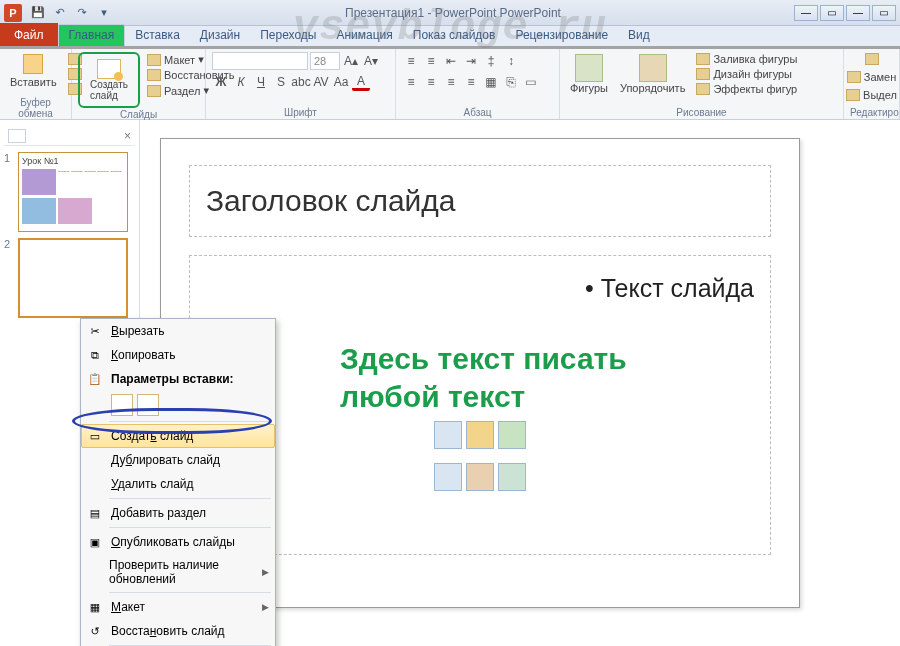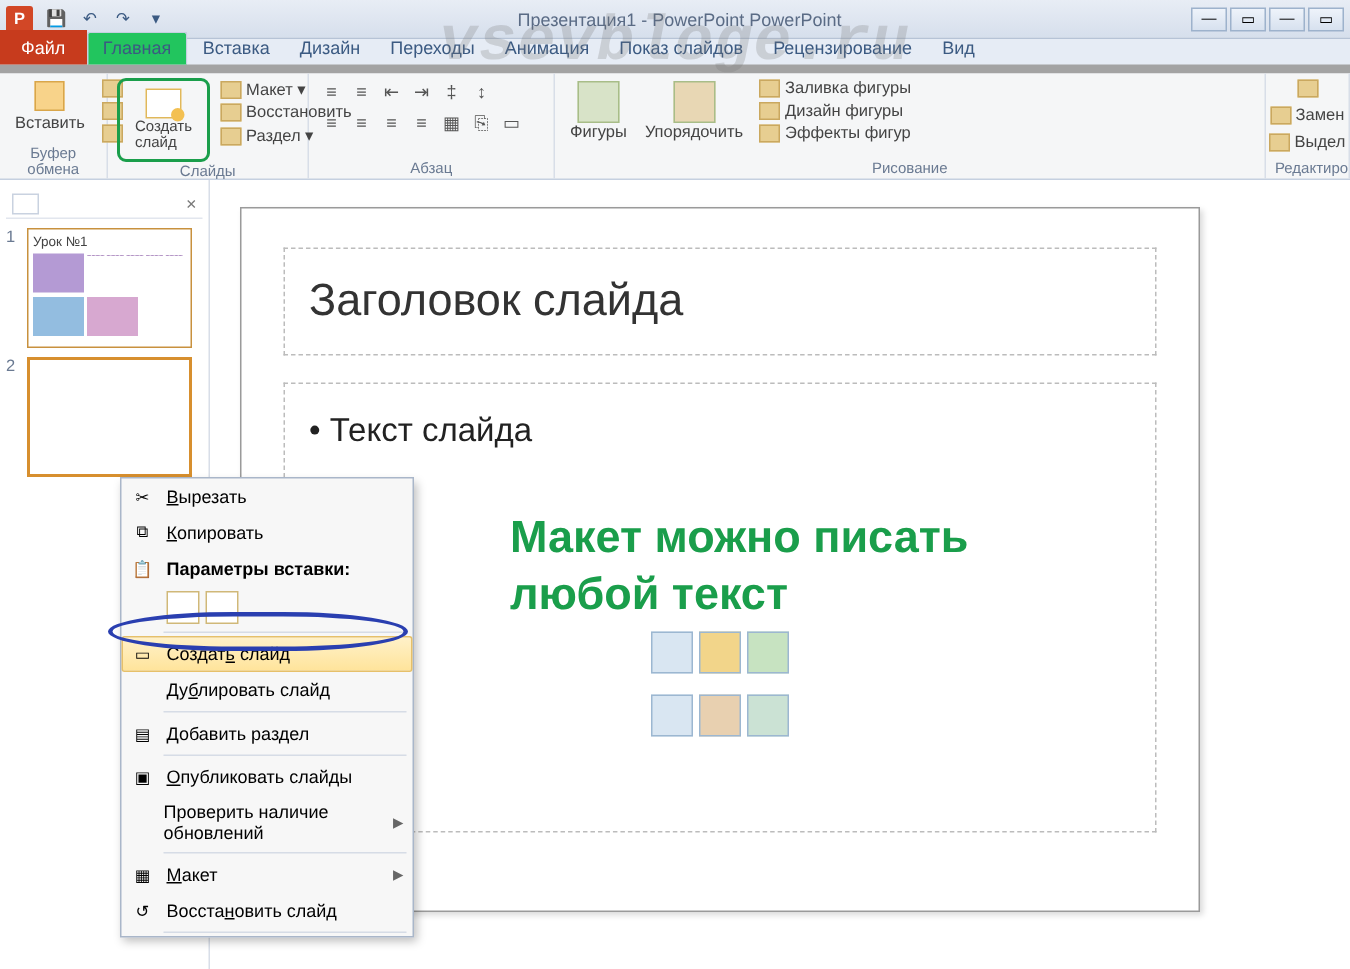--- a/index.html
+++ b/index.html
@@ -8,21 +8,21 @@
 
 .titlebar { height: 26px; background: linear-gradient(#e8edf5,#d6dfec); display: flex; align-items: center; border-bottom: 1px solid #b6c3d6; }
 .titlebar .ppt-icon { width: 18px; height: 18px; margin: 0 4px; background: #d24726; color: #fff; font-size: 11px; font-weight: bold; display: flex; align-items: center; justify-content: center; border-radius: 2px; }
 .titlebar .qat { display: flex; gap: 6px; margin-left: 4px; }
 .titlebar .qat-btn { width: 16px; height: 16px; display: flex; align-items: center; justify-content: center; font-size: 11px; color: #3b5a82; }
 .titlebar .title { flex: 1; text-align: center; font-size: 12px; color: #5a6b85; }
 .titlebar .winbtns { display: flex; gap: 2px; margin-right: 4px; }
 .titlebar .winbtn { width: 24px; height: 16px; border: 1px solid #9db2cc; background: linear-gradient(#eef3fa,#d7e1ef); display: flex; align-items: center; justify-content: center; font-size: 10px; }
 
 
-.tabs { height: 23px; background: #e6ecf5; display: flex; align-items: flex-end; border-bottom: 6px solid #a3a3a3; padding-left: 0; }
+.tabs { height: 23px; background: #e6ecf5; display: flex; align-items: flex-end; border-bottom: 3px solid #a3a3a3; padding-left: 0; }
 .file-tab { background: #c73b1d; color: #fff; padding: 4px 14px; font-size: 12px; height: 23px; display: flex; align-items: center; }
 .tab { padding: 3px 10px 4px; font-size: 12px; color: #3b5a82; cursor: pointer; }
 .tab.active { background: #22c55e; border: 1px solid #c5d0e0; border-bottom: none; border-radius: 2px 2px 0 0; }
 
 
 .ribbon { height: 71px; background: #f5f6f7; border-bottom: 1px solid #c5d0e0; display: flex; font-size: 11px; color: #444; }
 .group { border-right: 1px solid #d8dee8; padding: 3px 6px 1px; display: flex; flex-direction: column; justify-content: space-between; }
 .group-body { display: flex; align-items: flex-start; gap: 4px; flex: 1; }
 .group-label { text-align: center; font-size: 10px; color: #6a7a92; padding-top: 1px; }
 .vbtn { display: flex; flex-direction: column; align-items: center; justify-content: center; padding: 2px 4px; cursor: pointer; text-align: center; line-height: 1.1; }
@@ -49,21 +49,21 @@
 .thumb .num { font-size: 11px; color: #6a7a92; width: 10px; }
 .thumb .slide { width: 110px; height: 80px; border: 1px solid #c8913e; background: #fff; padding: 3px; font-size: 7px; }
 .thumb.sel .slide { border: 2px solid #d78f2e; }
 .thumb .slide .t1 { font-size: 9px; color: #444; }
 
 .canvas-area { flex: 1; background: #fff; position: relative; padding: 18px 20px; }
 .slide-canvas { width: 640px; height: 470px; background: #fff; border: 1px solid #9a9a9a; box-shadow: 2px 2px 4px rgba(0,0,0,.15); padding: 26px 28px; position: relative; }
 .placeholder { border: 1px dashed #bcbcbc; padding: 18px 16px; margin-bottom: 18px; }
 .ph-title { font-size: 30px; color: #333; }
 .ph-body { min-height: 300px; position: relative; }
-.ph-body .bullet { font-size: 22px; color: #222; }
+.ph-body .bullet { font-size: 25px; color: #222; text-align: right; }
 .ph-body .bullet::before { content: "• "; }
 .media-icons { position: absolute; left: 50%; top: 60%; transform: translate(-50%,-50%); display: flex; gap: 4px; }
 .media-icons .mi { width: 28px; height: 28px; background: #d9e6f2; border: 1px solid #9cb7d1; }
 .overlay-text { position: absolute; left: 200px; top: 220px; font-size: 30px; font-weight: bold; color: #1a9e4b; line-height: 1.25; }
 
 
 .context-menu { position: absolute; left: 80px; top: 318px; width: 196px; background: #f7f7f7; border: 1px solid #a9b6c9; box-shadow: 2px 3px 6px rgba(0,0,0,.25); font-size: 12px; z-index: 50; }
 .cm-item { display: flex; align-items: center; gap: 8px; padding: 4px 8px 4px 6px; cursor: pointer; position: relative; }
 .cm-item .cmi { width: 16px; height: 16px; display: flex; align-items: center; justify-content: center; font-size: 11px; }
 .cm-item.header { font-weight: bold; cursor: default; }
@@ -146,20 +146,47 @@
         <div class="mini">
             <div class="mic"></div>
             <span>Восстановить</span>
           </div>
         <div class="mini"><div class="mic"></div><span>Раздел</span> ▾</div>
       </div>
     </div>
     <div class="group-label">Слайды</div>
   </div>
 
+  <div class="group" style="width:190px;">
+    <div class="group-body" style="flex-direction:column;gap:3px;">
+      <div class="font-row">
+        <input class="font-select" style="width: 96px;" value="">
+        <input class="font-select" style="width: 30px;" value="28">
+        <div class="tb">A▴</div>
+        <div class="tb">A▾</div>
+      </div>
+      <div class="font-row">
+        <div class="tb">
+            <b>Ж</b>
+          </div>
+        <div class="tb">
+            <i>К</i>
+          </div>
+        <div class="tb">
+            <u>Ч</u>
+          </div>
+        <div class="tb">S</div>
+        <div class="tb">abc</div>
+        <div class="tb">AV</div>
+        <div class="tb">Aa</div>
+        <div class="tb" style="border-bottom:3px solid #c00;">A</div>
+      </div>
+    </div>
+    <div class="group-label">Шрифт</div>
+  </div>
 
   <div class="group" style="width:164px;">
     <div class="group-body" style="flex-direction:column;gap:3px;">
       <div class="para-row">
         <div class="tb">≡</div>
         <div class="tb">≡</div>
         <div class="tb">⇤</div>
         <div class="tb">⇥</div>
         <div class="tb">‡</div>
         <div class="tb">↕</div>
@@ -262,21 +289,21 @@
           <div class="mi" style="background:#c7e3c1;"></div>
         </div>
         <div class="media-icons" style="top:74%;">
           <div class="mi"></div>
           <div class="mi" style="background:#e8d0b0;"></div>
           <div class="mi" style="background:#cbe2d4;"></div>
         </div>
       </div>
     </div>
     <div class="overlay-text">
-      <span>Макет можно писать</span><br>
+      <span>Здесь текст писать</span><br>
       <span>любой текст</span>
     </div>
   </div>
 </div>
 
 <div class="context-menu">
   <div class="cm-item">
       <span class="cmi">✂</span>
       <span><u class="hot">В</u>ырезать</span>
     </div>
@@ -294,20 +321,24 @@
   </div>
   <div class="cm-sep"></div>
   <div class="cm-item hover">
       <span class="cmi">▭</span>
       <span>Создат<u class="hot">ь</u> слайд</span>
     </div>
   <div class="cm-item">
       <span class="cmi"></span>
       <span>Ду<u class="hot">б</u>лировать слайд</span>
     </div>
+  <div class="cm-item">
+      <span class="cmi"></span>
+      <span><u class="hot">У</u>далить слайд</span>
+    </div>
   <div class="cm-sep"></div>
   <div class="cm-item">
       <span class="cmi">▤</span>
       <span><u class="hot">Д</u>обавить раздел</span>
     </div>
   <div class="cm-sep"></div>
   <div class="cm-item">
       <span class="cmi">▣</span>
       <span><u class="hot">О</u>публиковать слайды</span>
     </div>

